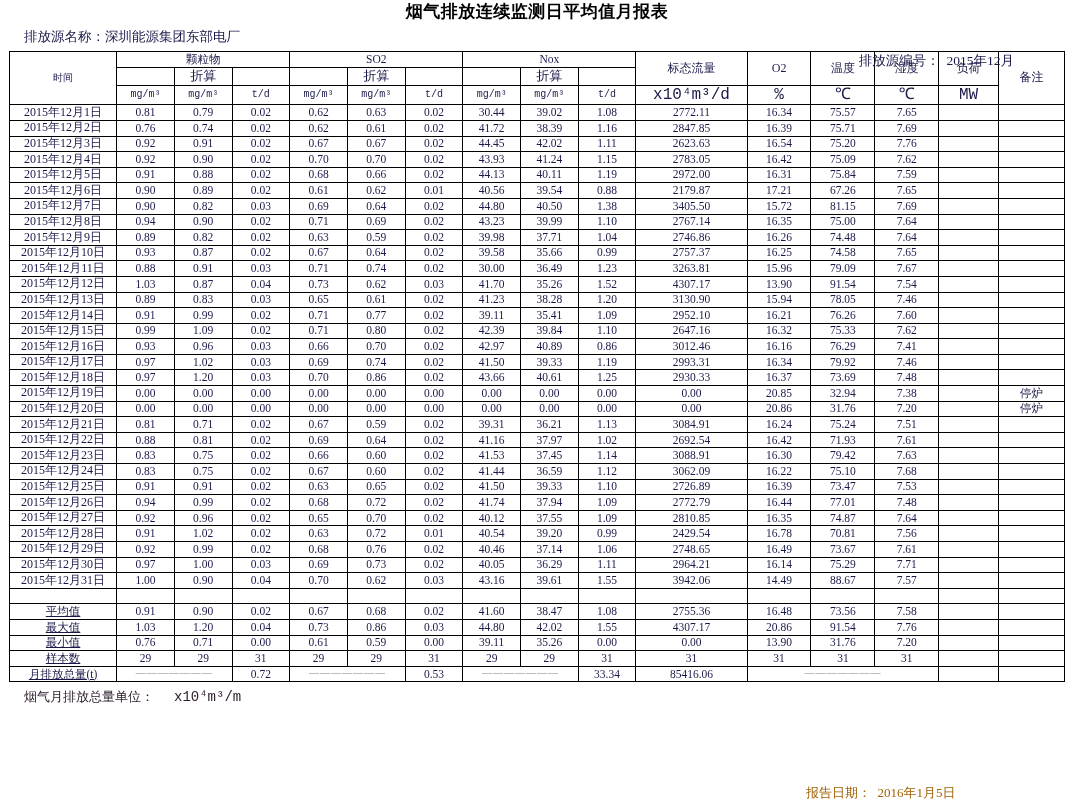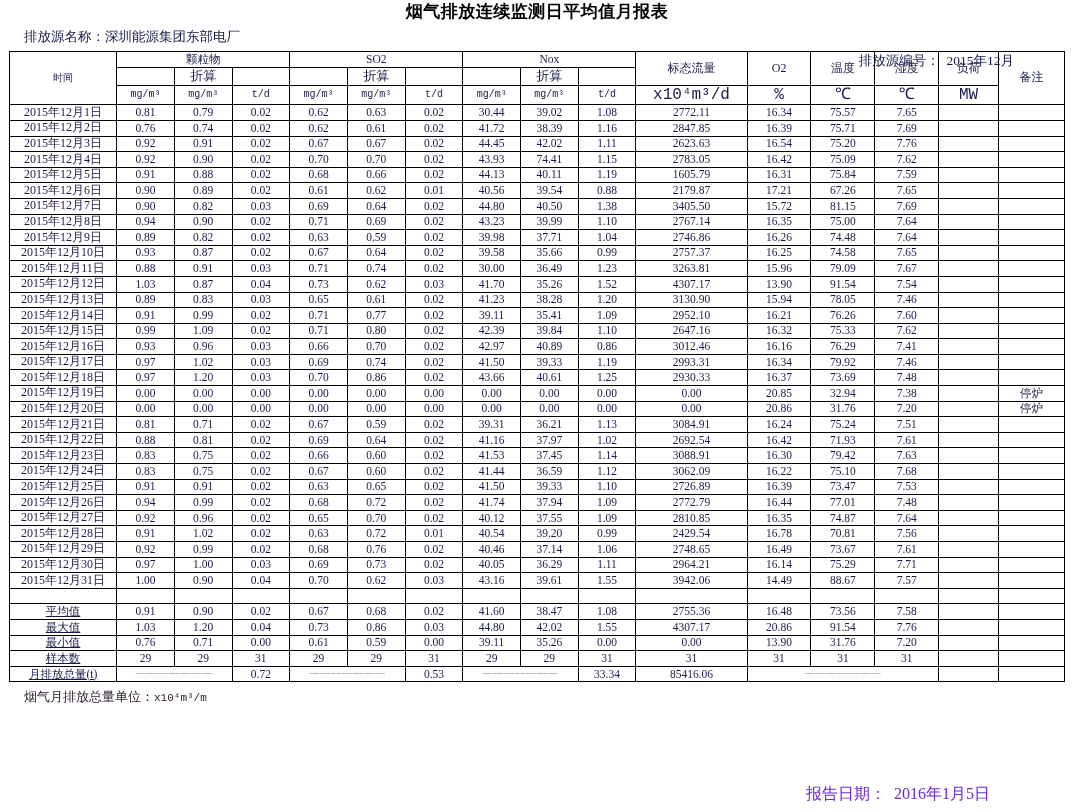--- a/index.html
+++ b/index.html
@@ -82,27 +82,27 @@
     font-size: 10px;
     letter-spacing: 1px;
     overflow: hidden;
   }
   .footnote {
     margin-top: 6px;
     padding-left: 24px;
     font-size: 13px;
     color: #2a1a2a;
   }
-  .footnote .mono { font-family: "Liberation Mono","DejaVu Sans Mono",monospace; font-size: 11px; }
+  .footnote .mono { font-family: "Liberation Mono","DejaVu Sans Mono",monospace; font-size: 14px; margin-left: 20px; }
   .report-date {
     position: absolute;
     left: 806px;
     top: 784px;
-    font-size: 16px;
-    color: #6d28d9;
+    font-size: 13px;
+    color: #a16207;
     white-space: nowrap;
   }
 </style>
 </head>
 <body>
 
 <div class="page">
 
   <div class="title">烟气排放连续监测日平均值月报表</div>
 
@@ -231,41 +231,41 @@
         </tr>
         <tr class="datarow">
           <td class="timecol">2015年12月4日</td>
           <td>0.92</td>
           <td>0.90</td>
           <td>0.02</td>
           <td>0.70</td>
           <td>0.70</td>
           <td>0.02</td>
           <td>43.93</td>
-          <td>74.41</td>
+          <td>41.24</td>
           <td>1.15</td>
           <td>2783.05</td>
           <td>16.42</td>
           <td>75.09</td>
           <td>7.62</td>
           <td></td>
           <td></td>
         </tr>
         <tr class="datarow">
           <td class="timecol">2015年12月5日</td>
           <td>0.91</td>
           <td>0.88</td>
           <td>0.02</td>
           <td>0.68</td>
           <td>0.66</td>
           <td>0.02</td>
           <td>44.13</td>
           <td>40.11</td>
           <td>1.19</td>
-          <td>1605.79</td>
+          <td>2972.00</td>
           <td>16.31</td>
           <td>75.84</td>
           <td>7.59</td>
           <td></td>
           <td></td>
         </tr>
         <tr class="datarow">
           <td class="timecol">2015年12月6日</td>
           <td>0.90</td>
           <td>0.89</td>

